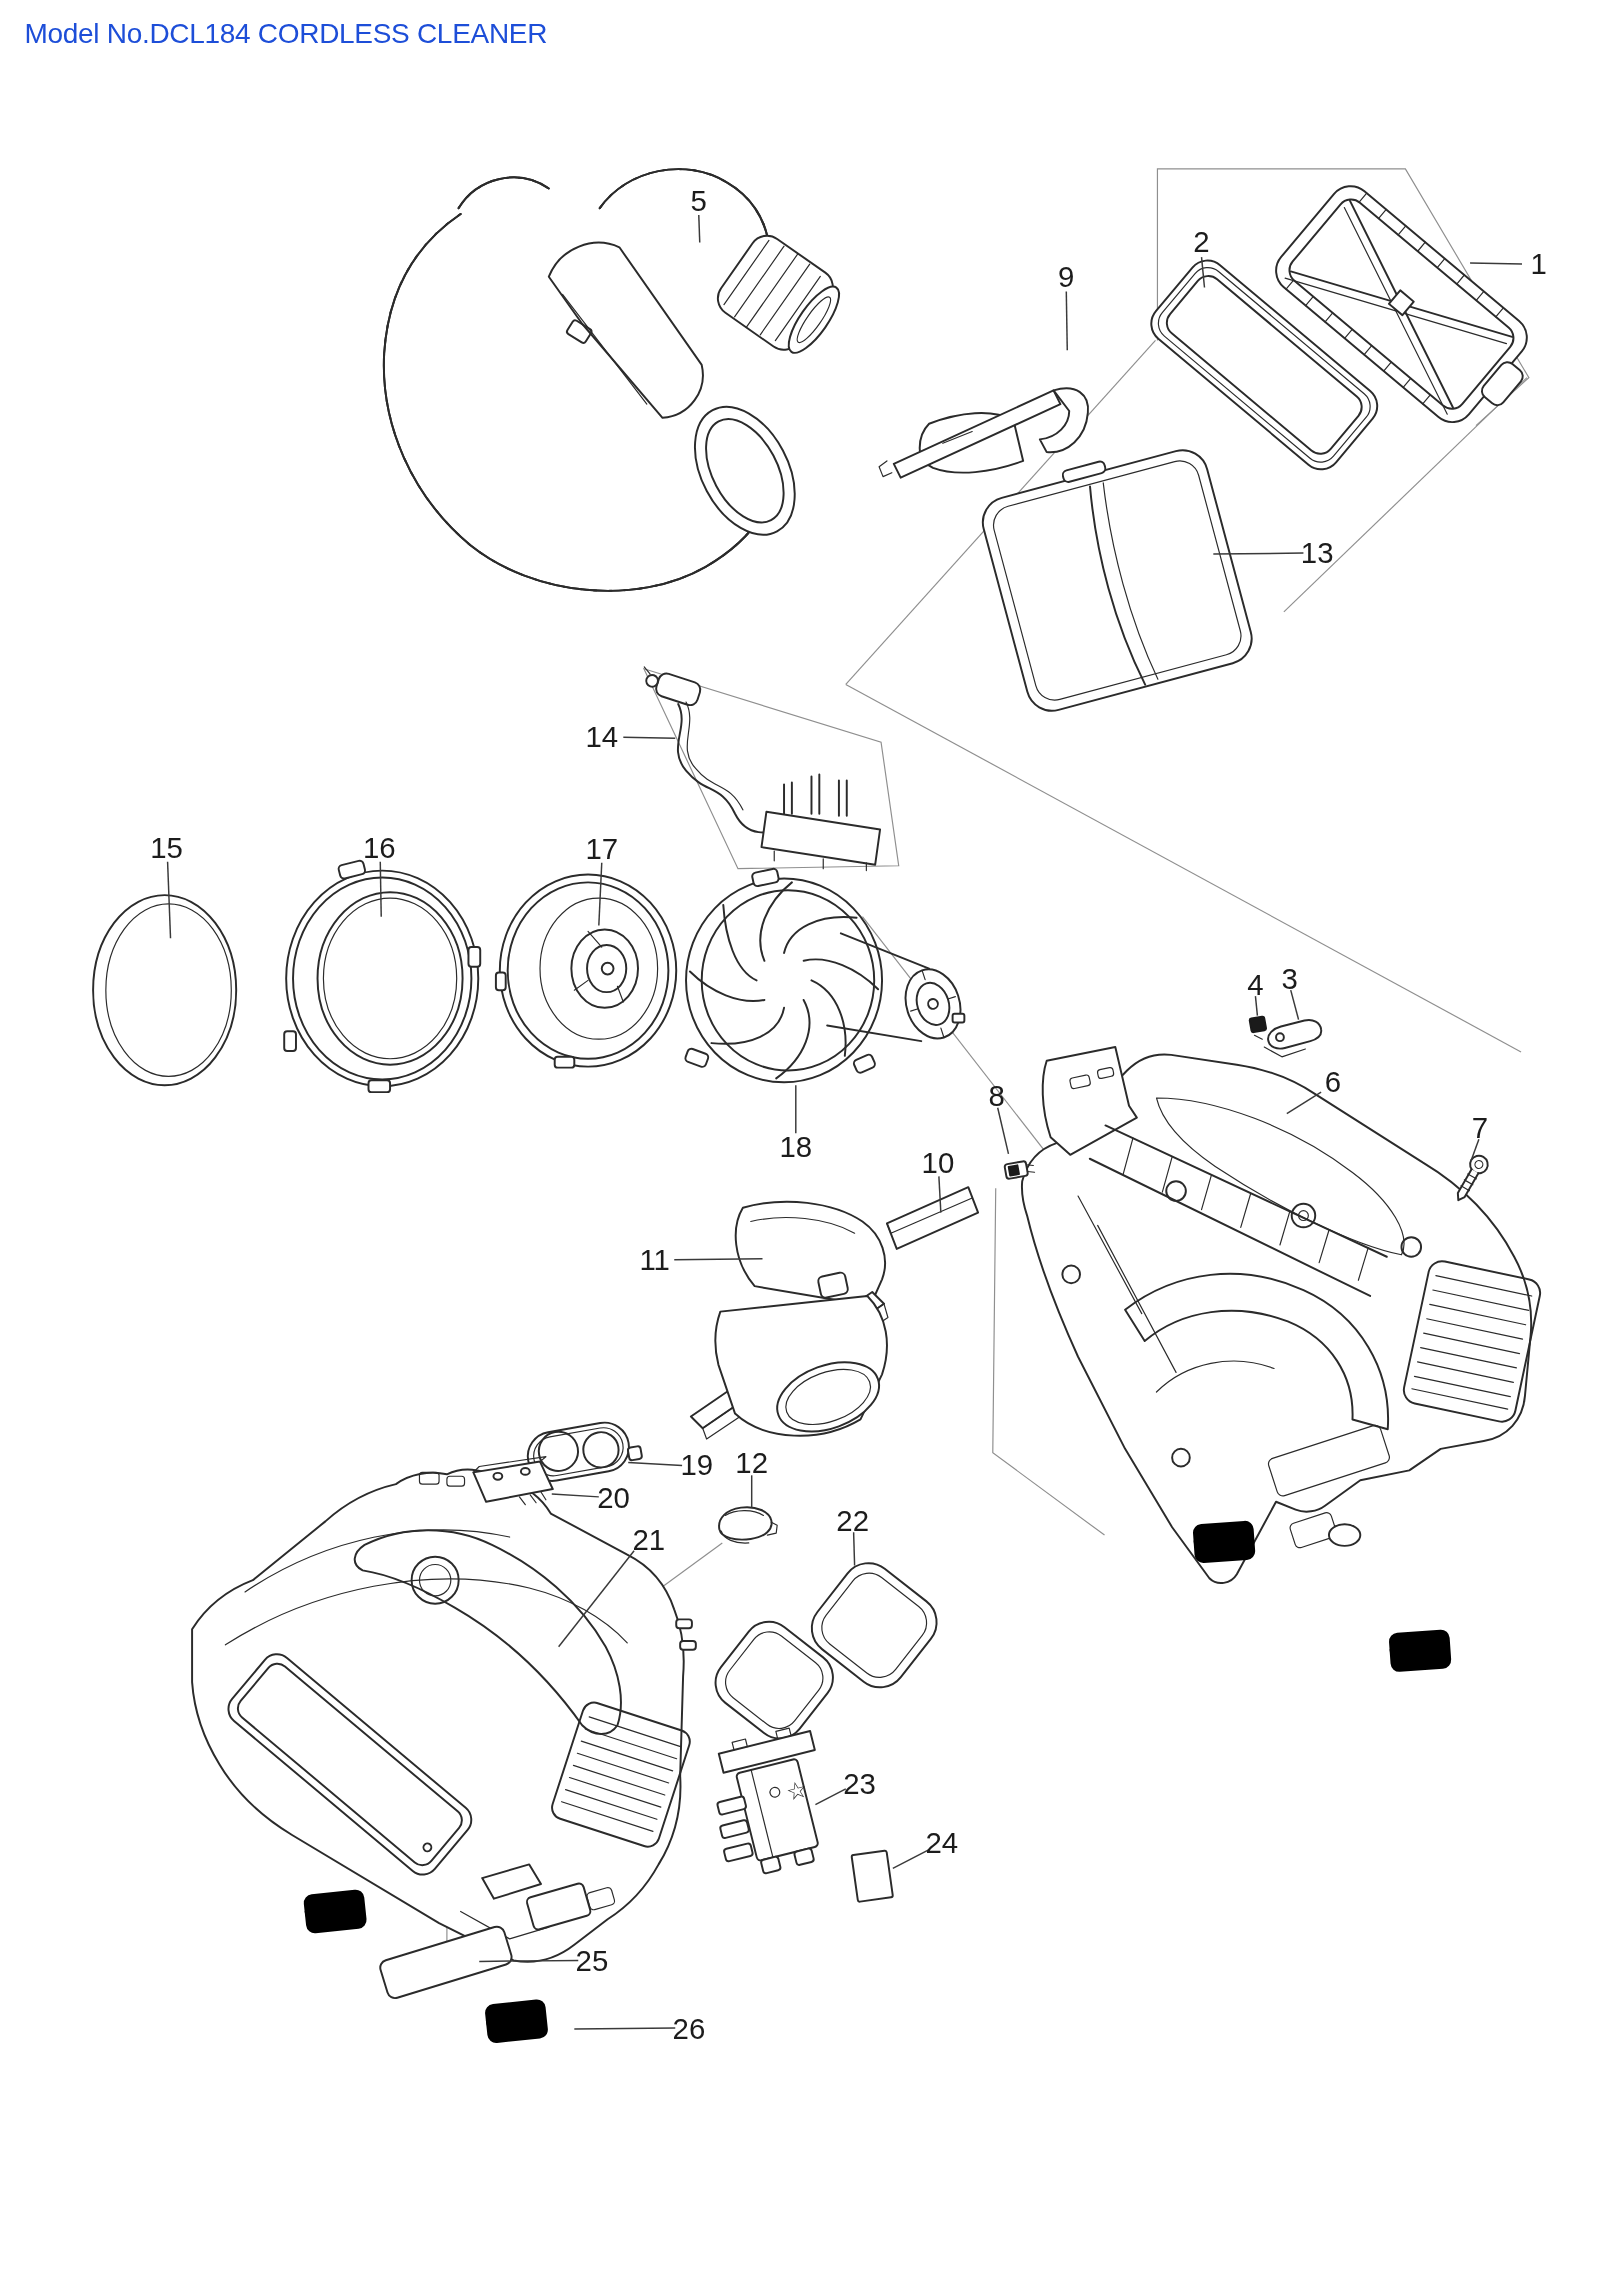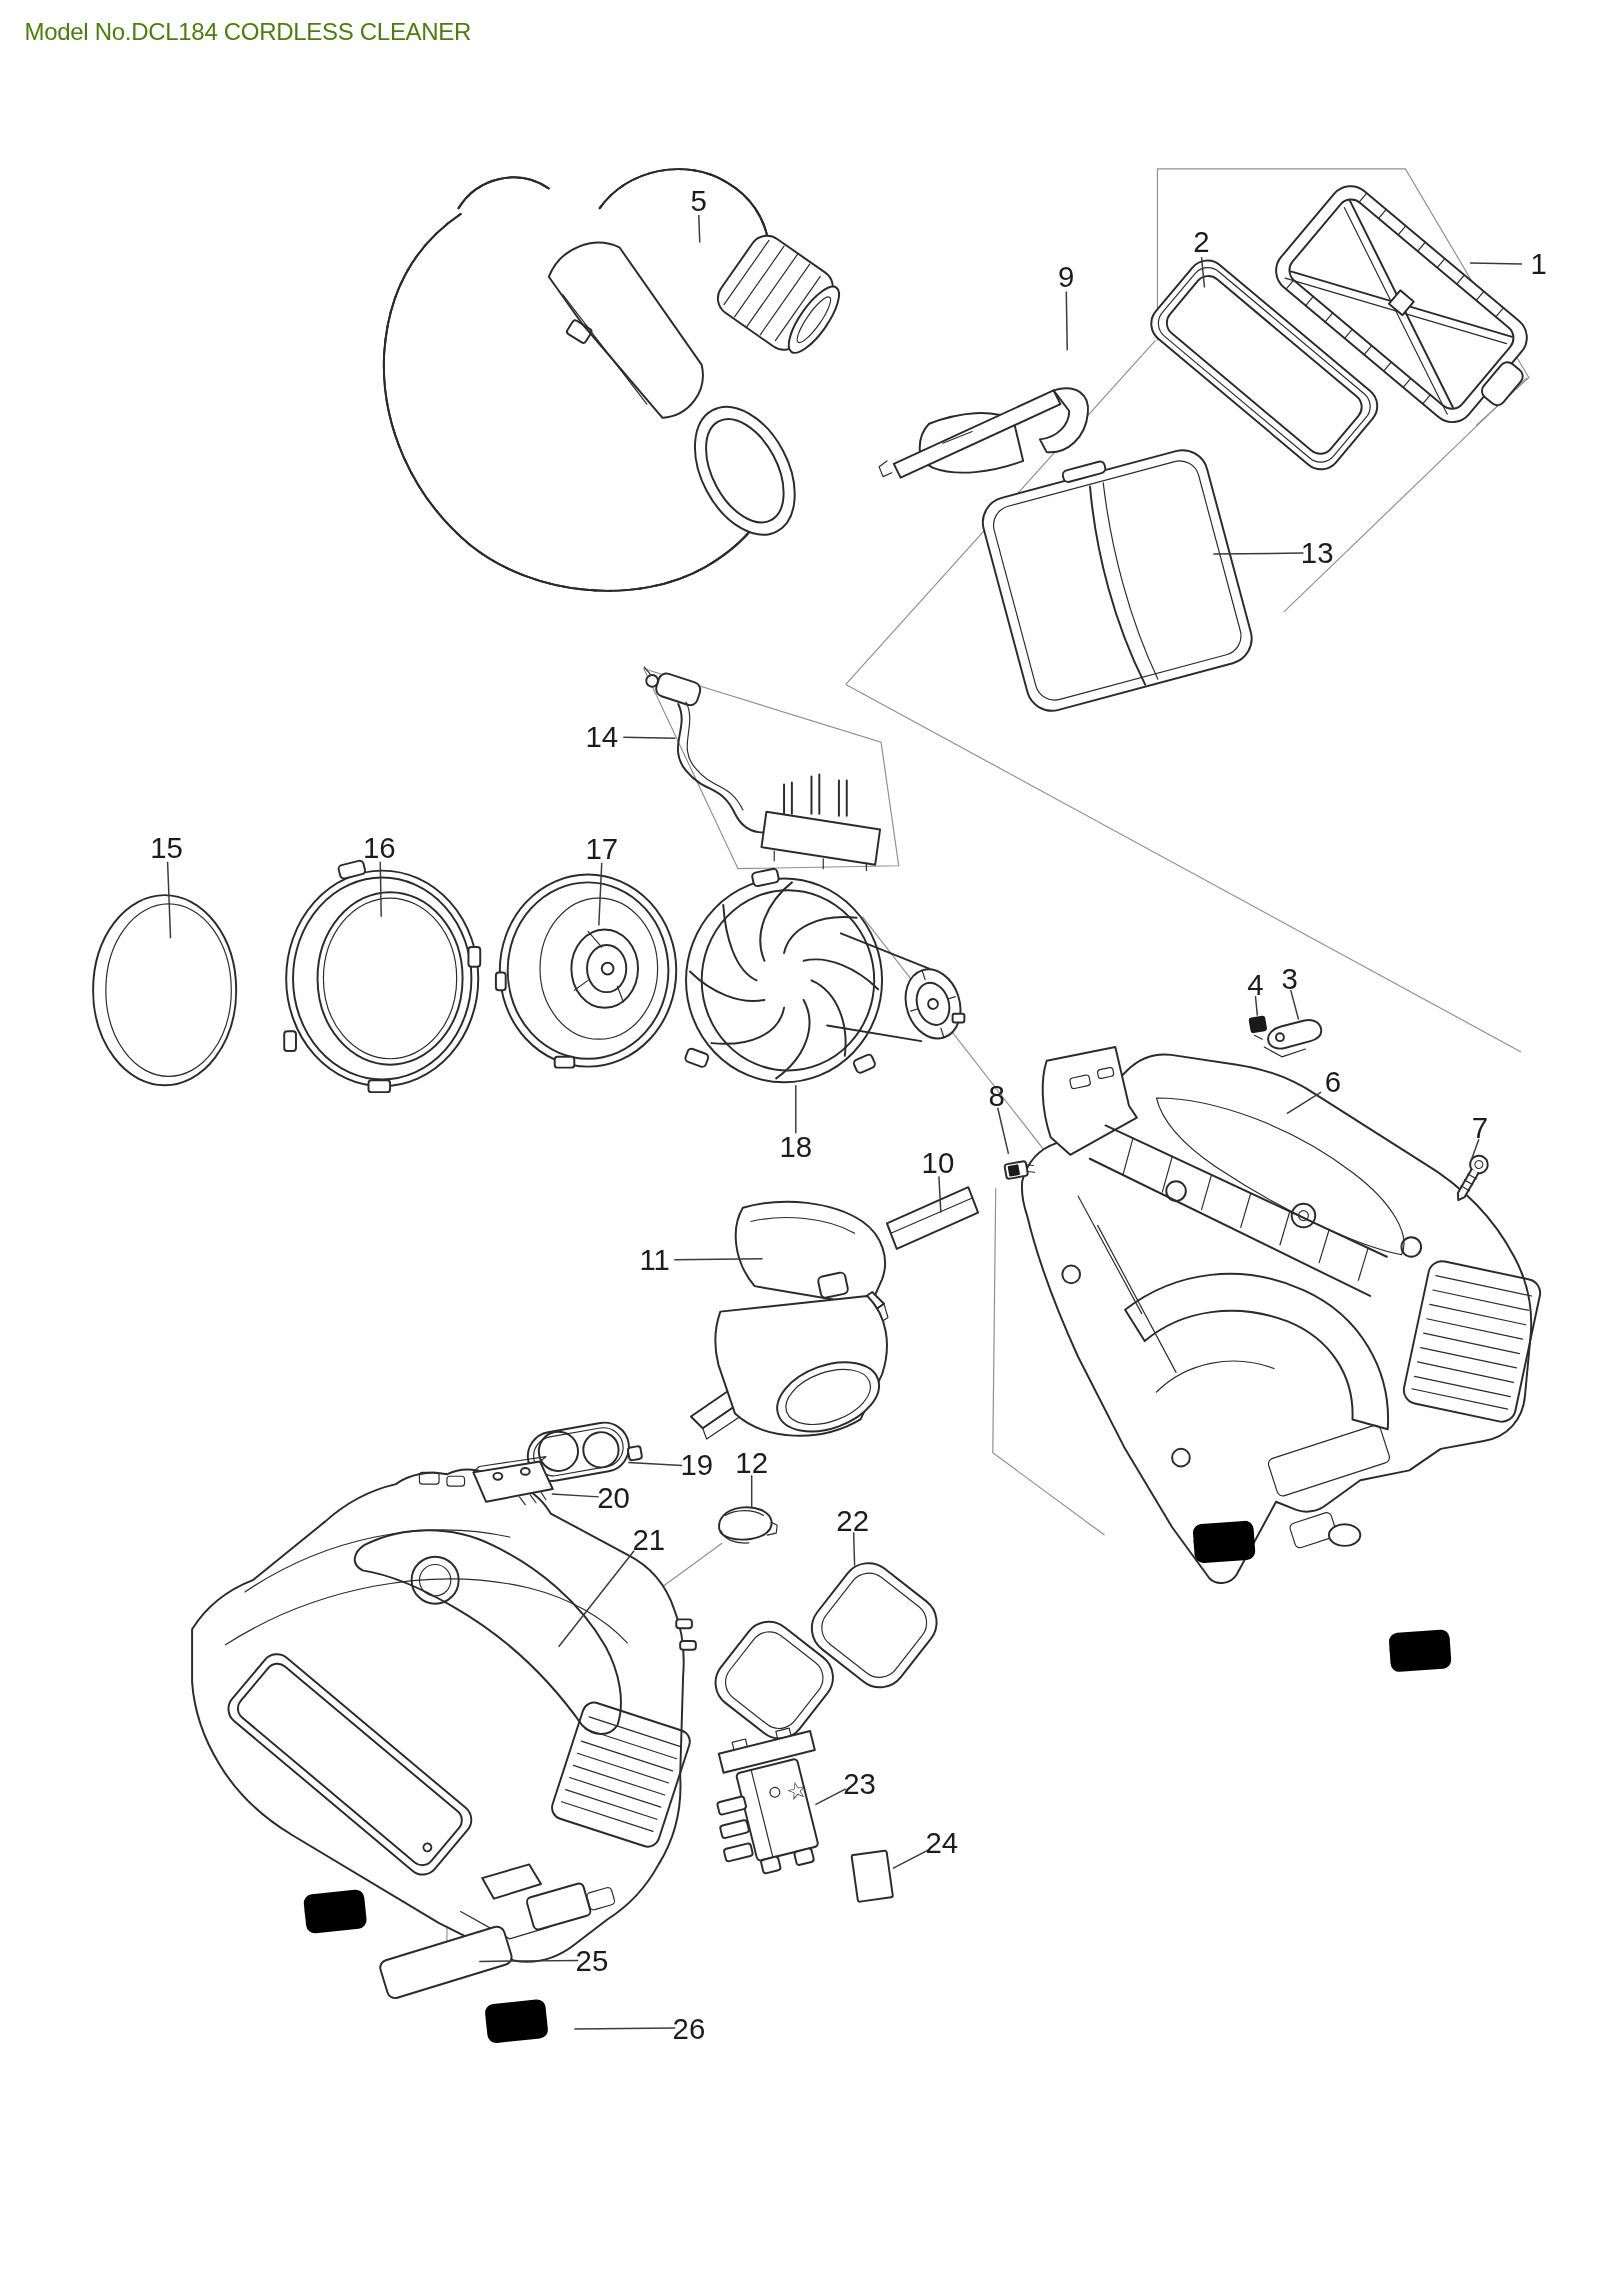--- a/index.html
+++ b/index.html
@@ -1,19 +1,19 @@
 <!DOCTYPE html>
 <html><head>
 <meta charset="utf-8">
 <style>
   html,body{margin:0;padding:0;background:#fff;}
   #page{position:relative;width:1621px;height:2293px;background:#fff;overflow:hidden;
         font-family:"Liberation Sans",sans-serif;}
-  #title{position:absolute;left:24.5px;top:17.6px;font-size:24px;letter-spacing:-0.3px;
-         color:#4d7c0f;white-space:nowrap;}
+  #title{position:absolute;left:24.5px;top:17.6px;font-size:28px;letter-spacing:-0.3px;
+         color:#1d4ed8;white-space:nowrap;}
   svg{position:absolute;left:0;top:0;}
   .art path,.art ellipse,.art circle,.art rect,.art line,.art polyline,.art polygon{
       stroke:#2b2b2b;stroke-width:2;fill:none;stroke-linecap:round;stroke-linejoin:round;}
   .art .fillw{fill:#ffffff;}
   .art .thin{stroke-width:1.2;}
   .art .dark{fill:#1a1a1a;stroke:#1a1a1a;}
   #construction line,#construction polyline,#construction polygon{
       stroke:#8f8f8f;stroke-width:1.2;fill:none;}
   #leaders line{stroke:#3a3a3a;stroke-width:1.5;}
   #callout-layer text{font:30px "Liberation Sans",sans-serif;fill:#1c1c1c;

